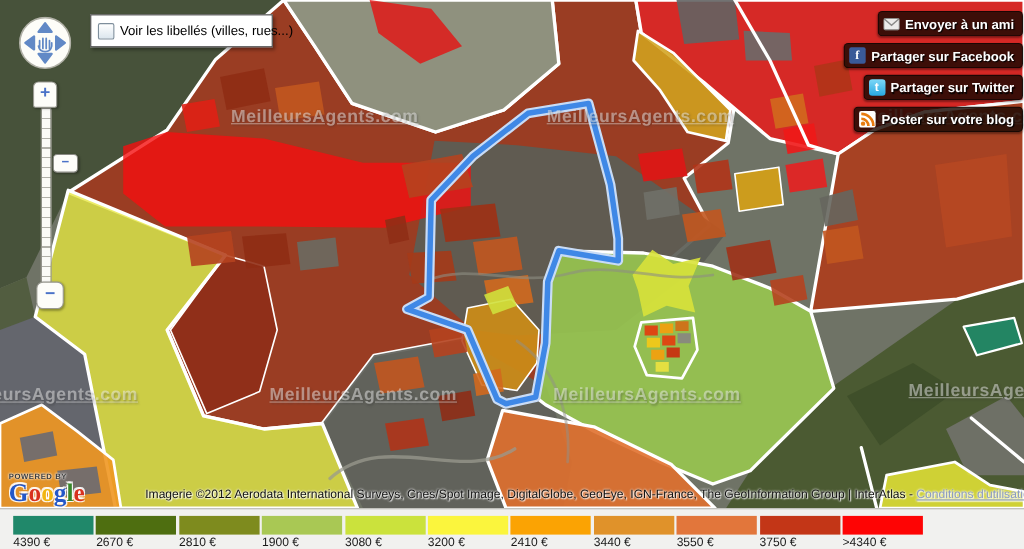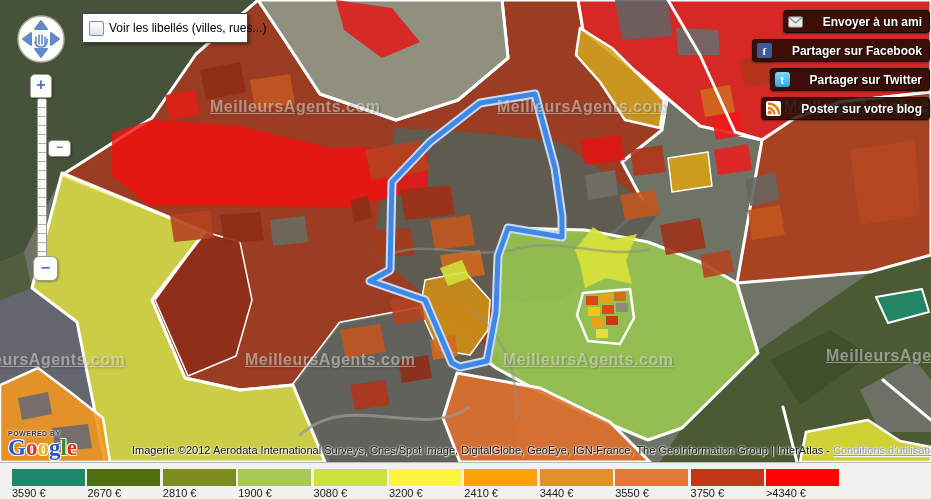--- a/index.html
+++ b/index.html
@@ -22,21 +22,21 @@
   #zoom-out{left:33px;top:256px;width:23px;height:23px;border-radius:6px;font-size:16px;line-height:21px;}
   
   #labels-panel{position:absolute;left:82px;top:13px;width:166px;height:30px;box-sizing:border-box;
         background:#fff;border:1px solid #444;box-shadow:2px 2px 3px rgba(0,0,0,.35);
         display:flex;align-items:center;gap:5px;padding:0 6px;z-index:4;}
   #labels-panel .cb{width:13px;height:13px;border:1px solid #7e8e9c;border-radius:2px;
         background:linear-gradient(#ffffff,#dce6ee);flex:none;cursor:pointer;}
   #labels-panel .cb-label{font-size:12px;color:#000;white-space:nowrap;text-align:center;}
   
   #share{position:absolute;right:1px;top:10px;z-index:5;display:flex;flex-direction:column;align-items:flex-end;}
-  .share-btn{display:flex;align-items:center;gap:20px;height:21px;margin-bottom:6px;
+  .share-btn{display:flex;align-items:center;gap:5px;height:21px;margin-bottom:6px;
         background:rgba(26,8,2,.82);border:1px solid rgba(0,0,0,.55);border-radius:4px;
         padding:0 7px 0 4px;cursor:pointer;box-shadow:0 1px 2px rgba(0,0,0,.4);}
   .share-btn .lbl{color:#fff;font-weight:bold;font-size:12px;white-space:nowrap;
         text-shadow:1px 1px 1px #000;}
   .ic{width:15px;height:15px;flex:none;display:flex;align-items:center;justify-content:center;}
   .ic-fb{background:#3a5a98;border-radius:2px;color:#fff;font-weight:bold;font-size:11px;font-family:"Liberation Serif",serif;}
   .ic-tw{background:linear-gradient(#7dd8f8,#28a8e0);border-radius:3px;color:#fff;font-weight:bold;font-size:11px;}
   .ic-rss{background:#fff;border-radius:2px;}
   
   #glogo{position:absolute;left:8px;top:430px;z-index:4;cursor:pointer;}
@@ -208,21 +208,21 @@
       <div class="wm" style="left: 784px; top: 98px;">MeilleursAgents.com</div>
       <div class="wm" style="left: -45px; top: 351px;">MeilleursAgents.com</div>
       <div class="wm" style="left: 245px; top: 351px;">MeilleursAgents.com</div>
       <div class="wm" style="left: 503px; top: 351px;">MeilleursAgents.com</div>
       <div class="wm" style="left: 826px; top: 347px;">MeilleursAgents.com</div>
     </div>
 
   <div id="legend">
       <div class="lcell">
         <div class="lswatch" style="background: rgb(32, 136, 106);"></div>
-        <div class="llabel">3590 €</div>
+        <div class="llabel">4390 €</div>
       </div>
       <div class="lcell">
         <div class="lswatch" style="background: rgb(78, 110, 16);"></div>
         <div class="llabel">2670 €</div>
       </div>
       <div class="lcell">
         <div class="lswatch" style="background: rgb(126, 139, 30);"></div>
         <div class="llabel">2810 €</div>
       </div>
       <div class="lcell">

